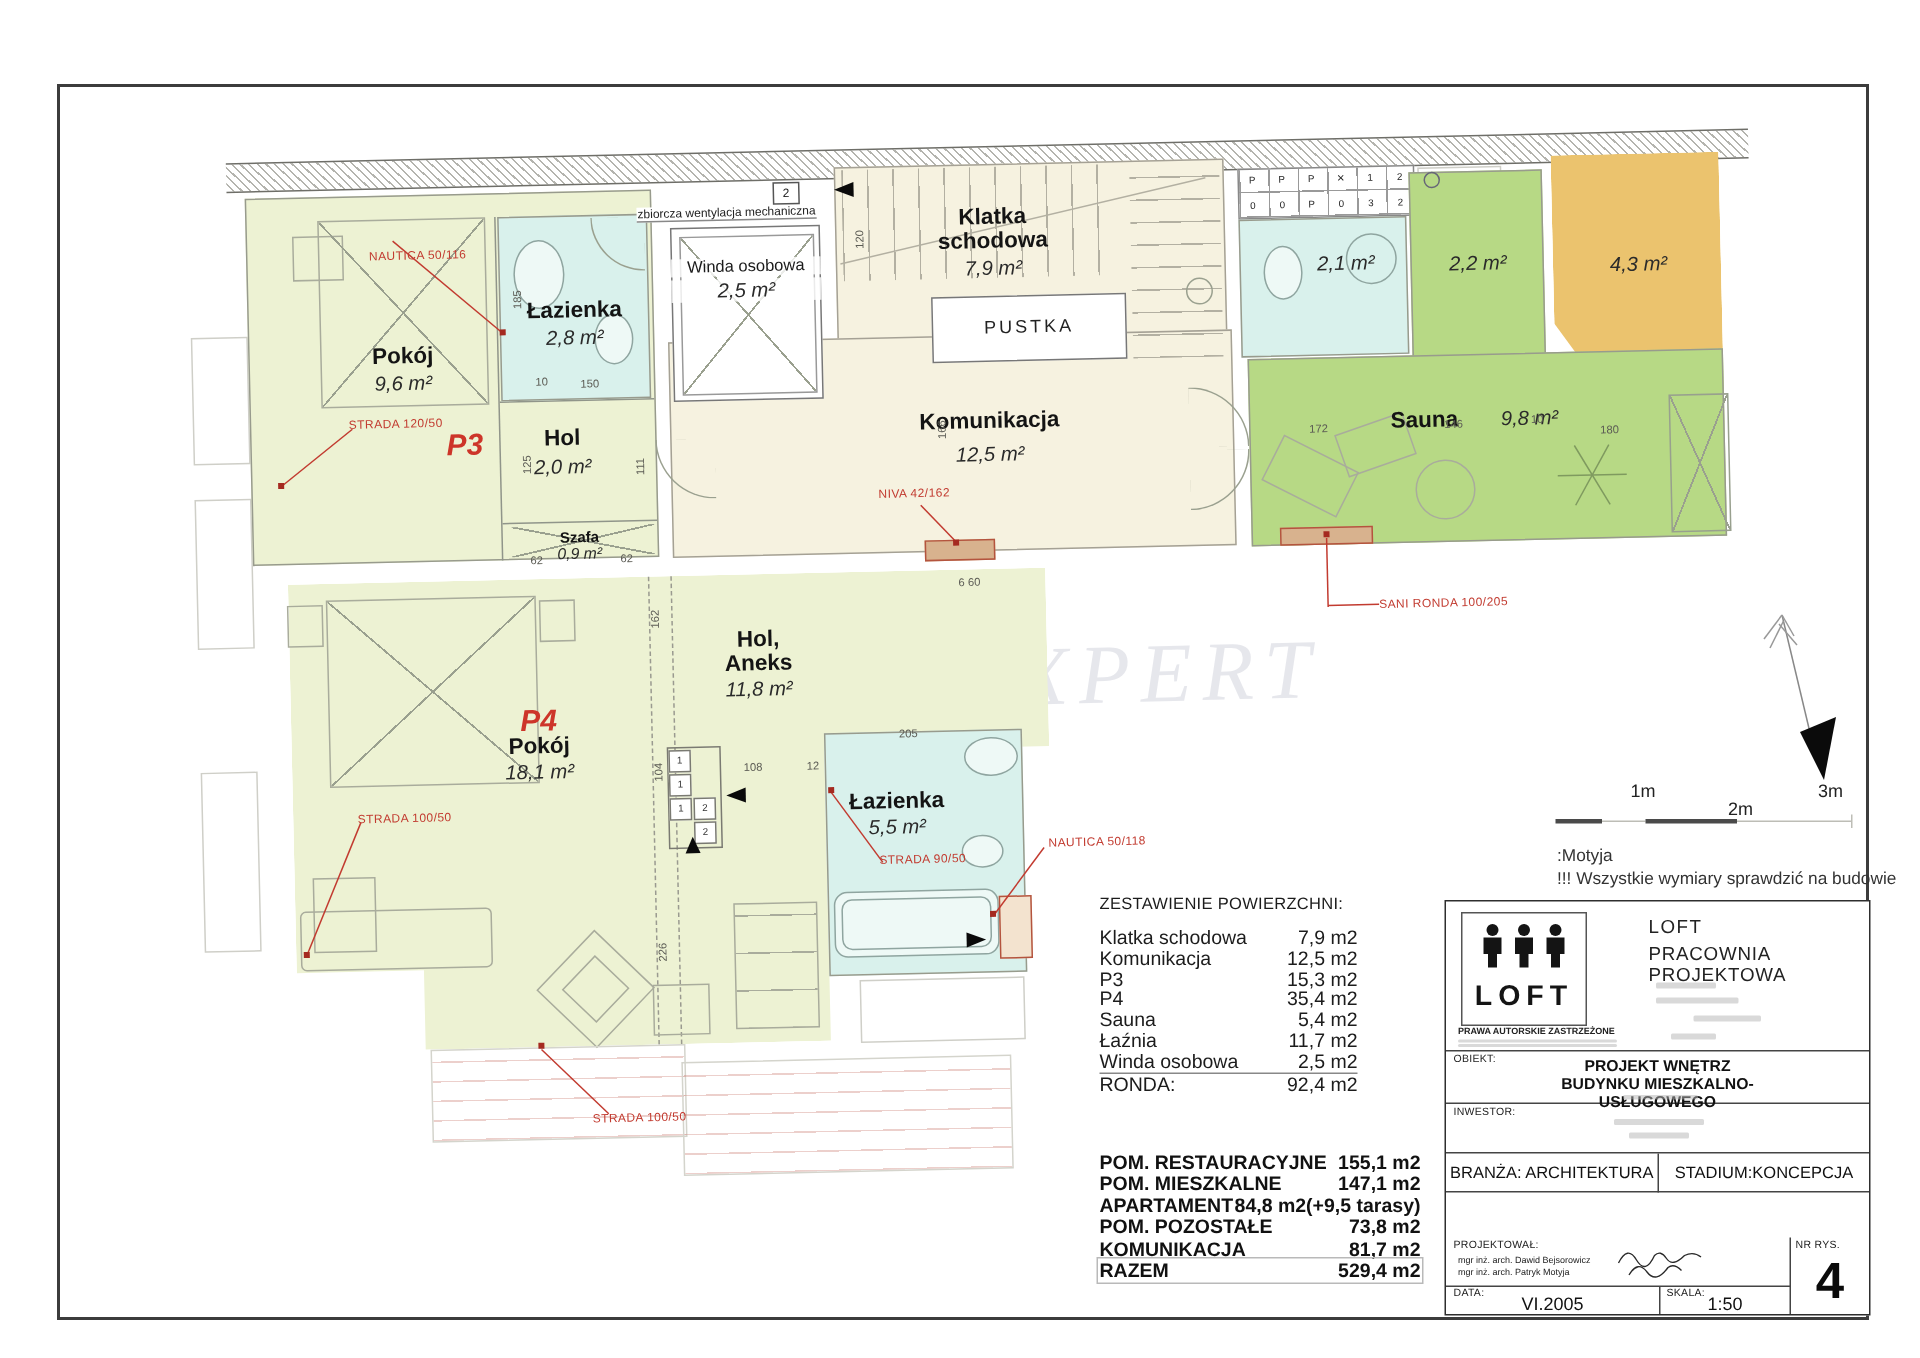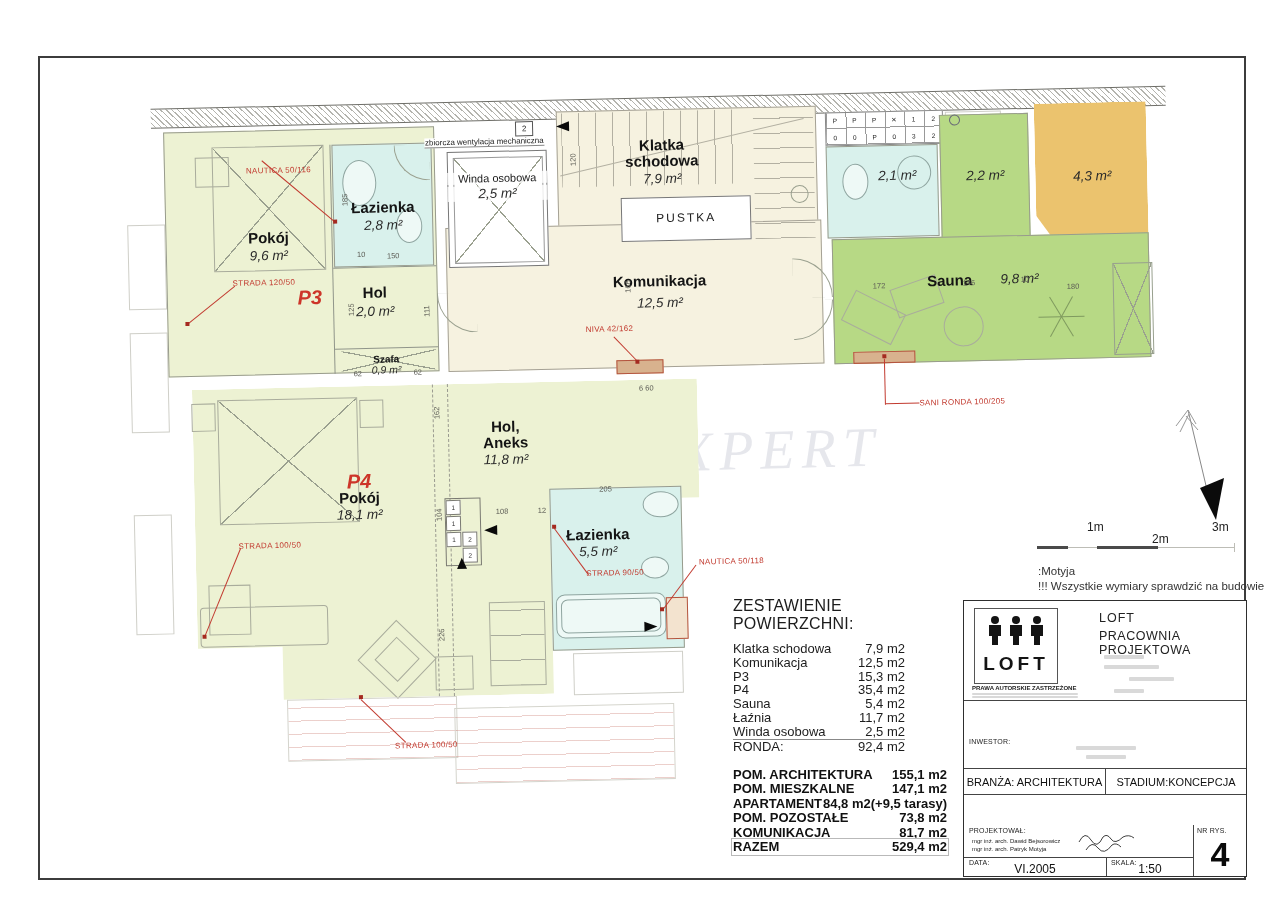--- a/index.html
+++ b/index.html
@@ -31,21 +31,21 @@
   .roof{position:absolute;background:repeating-linear-gradient(45deg,#ffffff 0 3px,#b4b4ae 3px 4px);border-top:1.5px solid #6e6e68;border-bottom:1.5px solid #6e6e68;box-sizing:border-box}
   .treadsV{position:absolute;background-image:repeating-linear-gradient(90deg,#b3b0a2 0 1px,transparent 1px 17px)}
   .treadsH{position:absolute;background-image:repeating-linear-gradient(0deg,#b3b0a2 0 1px,transparent 1px 15px)}
   .pline{position:absolute;width:46px;height:1px;background:#7f9a5f}
   .washrow{position:absolute;display:flex;width:118px}
   .washrow span{flex:1;text-align:center;font-size:6.5px;color:#222;line-height:17px}
   .kcell{position:absolute;width:15px;height:15px;border:1px solid #7a7a72;box-sizing:border-box;font-size:6.5px;text-align:center;line-height:13px;color:#333;background:#fff}
   .wm{position:absolute;font-family:"Liberation Serif",serif;font-style:italic;color:rgba(105,115,140,.17)}
   
   #ztab{position:absolute;left:733px;top:597px;width:172px;font-size:13px;color:#1c1c1c}
-  #ztab .title{font-size:16px;margin-bottom:9px;letter-spacing:.2px}
+  #ztab .title{font-size:11px;margin-bottom:9px;letter-spacing:.2px}
   .trow{display:flex;justify-content:space-between;line-height:13.8px}
   #stab{position:absolute;left:733px;top:768px;width:214px;font-size:13px;font-weight:bold;color:#111}
   #stab .trow{line-height:14.4px}
   #stab .trow:last-child{outline:1px solid #b9b9b9;outline-offset:1px}
   
   #sbar{position:absolute;left:1035px;top:520px;width:205px;height:34px;font-size:12px;color:#222}
   .seg{position:absolute;background:#4a4a4a}
   .segl{position:absolute;background:#bdbdb6}
   #note{position:absolute;left:1038px;top:564px;font-size:11.5px;color:#333;line-height:15px}
   
@@ -321,21 +321,21 @@
       <span>2,5 m2</span>
     </div>
   <div class="trow" style="border-top:1px solid #888">
       <span>RONDA:</span>
       <span>92,4 m2</span>
     </div>
 </div>
 
 <div id="stab">
   <div class="trow">
-      <span>POM. ARCHITEKTURA</span>
+      <span>POM. RESTAURACYJNE</span>
       <span>155,1 m2</span>
     </div>
   <div class="trow">
       <span>POM. MIESZKALNE</span>
       <span>147,1 m2</span>
     </div>
   <div class="trow">
       <span>APARTAMENT</span>
       <span>84,8 m2(+9,5 tarasy)</span>
     </div>
@@ -371,20 +371,28 @@
     <div class="abs" style="left:8px;top:84px;width:120px;font-size:6px;font-weight:bold;color:#222">PRAWA AUTORSKIE ZASTRZEŻONE</div>
     <div class="blur-bar" style="left:8px;top:92px;width:106px;height:1.5px"></div>
     <div class="blur-bar" style="left:8px;top:95px;width:106px;height:1.5px"></div>
     <div class="abs" style="left:135px;top:10px;font-size:12.5px;color:#222;letter-spacing:1px">LOFT</div>
     <div class="abs" style="left:135px;top:28px;font-size:12.5px;color:#222;letter-spacing:.5px">PRACOWNIA  PROJEKTOWA</div>
     <div class="blur-bar" style="left:140px;top:54px;width:40px;height:4px"></div>
     <div class="blur-bar" style="left:140px;top:64px;width:55px;height:4px"></div>
     <div class="blur-bar" style="left:165px;top:76px;width:45px;height:4px"></div>
     <div class="blur-bar" style="left:150px;top:88px;width:30px;height:4px"></div>
   </div>
+  <div class="row" style="left:0;top:100px;width:282px;height:35px;border-bottom:1px solid #444">
+    <div class="tb-lab" style="left:5px;top:2px">OBIEKT:</div>
+    <div class="cellmid" style="left:40px;top:4px;width:202px;font-size:10.5px;font-weight:bold;color:#111;line-height:12px">
+      <div>PROJEKT WNĘTRZ</div>
+      <div>BUDYNKU MIESZKALNO-USŁUGOWEGO</div>
+    </div>
+    <div class="blur-bar" style="left:118px;top:29px;width:50px;height:3px"></div>
+  </div>
   <div class="row" style="left:0;top:135px;width:282px;height:33px;border-bottom:1px solid #444">
     <div class="tb-lab" style="left:5px;top:2px">INWESTOR:</div>
     <div class="blur-bar" style="left:112px;top:10px;width:60px;height:4px"></div>
     <div class="blur-bar" style="left:122px;top:19px;width:40px;height:4px"></div>
   </div>
   <div class="row" style="left:0;top:168px;width:282px;height:26px;border-bottom:1px solid #444">
     <div class="abs" style="left:0;top:0;width:142px;height:26px;border-right:1px solid #444;text-align:center;line-height:26px;font-size:11px;color:#111;box-sizing:border-box">BRANŻA: ARCHITEKTURA</div>
     <div class="abs" style="left:142px;top:0;width:140px;height:26px;text-align:center;line-height:26px;font-size:11px;color:#111">STADIUM:KONCEPCJA</div>
   </div>
   <div class="row" style="left:0;top:224px;width:230px;height:33px;border-bottom:1px solid #444;border-right:1px solid #444">

